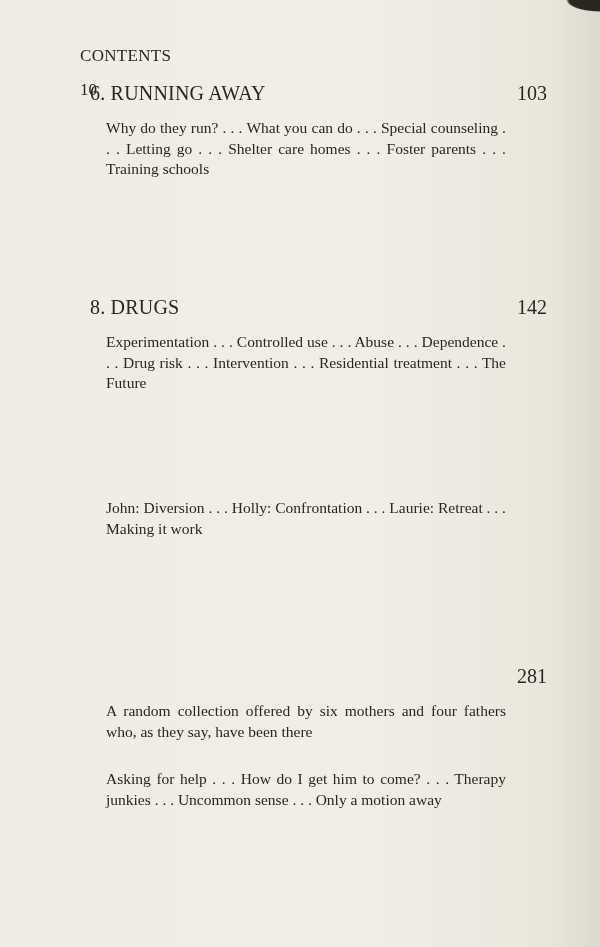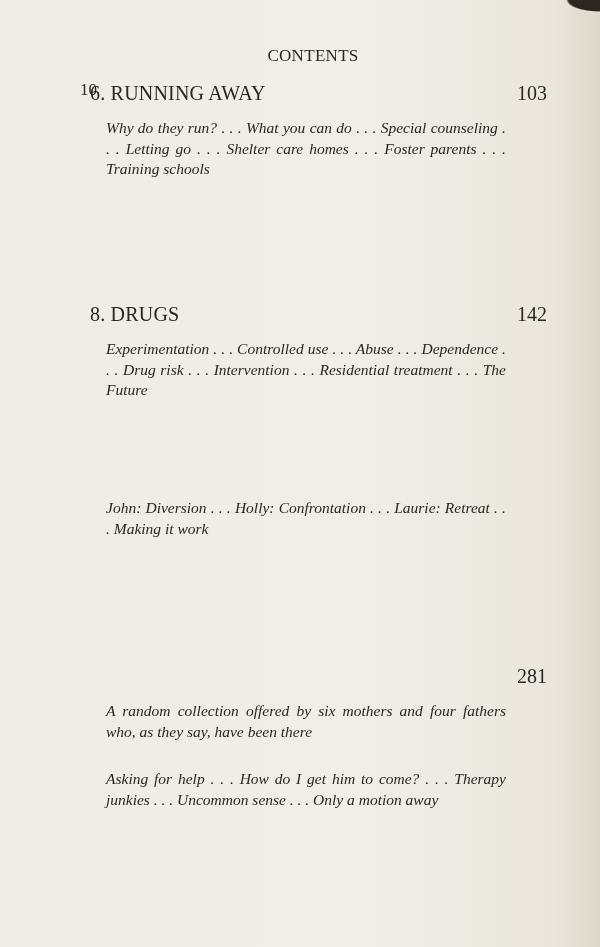--- a/index.html
+++ b/index.html
@@ -15,28 +15,28 @@
     }
     .corner {
       position: absolute; top: 0; right: 0; width: 40px; height: 14px;
       background: radial-gradient(ellipse at 100% 0%, #2b2620 0 55%, transparent 60%);
     }
     .running-head {
       position: absolute; top: 46px; left: 80px; width: 466px; height: 22px;
       font-size: 17px;
     }
     .folio { position: absolute; left: 0; top: 12px; margin-top: 22px; }
-    .head-title { position: absolute; left: 0; right: 0; text-align: center; letter-spacing: 0.3px; }
+    .head-title { position: absolute; left: 0; right: 0; letter-spacing: 0.3px; }
     .chapter { position: absolute; left: 90px; width: 457px; }
     .ch-head { position: relative; height: 22px; font-size: 20px; }
     .ch-title { position: absolute; left: 0; top: 0; letter-spacing: 0.2px; }
     .ch-page { position: absolute; right: 0; top: 0; }
     .ch-desc {
       margin: 14px 0 0 16px; width: 400px;
-      font-size: 15.5px; line-height: 20.5px; text-align: justify; font-style: italic;
+      font-size: 15.5px; line-height: 20.5px; text-align: justify;
     }
   </style>
 </head>
 <body>
 
 <div class="page">
   <div class="corner"></div>
 
   <div class="running-head">
     <span class="folio">10</span>
@@ -45,21 +45,21 @@
 
   <div class="chapter" style="top:82px">
     <div class="ch-head">
         <span class="ch-title">6. RUNNING AWAY</span>
         <span class="ch-page">103</span>
       </div>
     <div class="ch-desc">Why do they run? . . . What you can do . . . Special counseling . . . Letting go . . . Shelter care homes . . . Foster parents . . . Training schools</div>
   </div>
 
 
-  <div class="chapter" style="top:303px">
+  <div class="chapter" style="top:296px">
     <div class="ch-head">
         <span class="ch-title">8. DRUGS</span>
         <span class="ch-page">142</span>
       </div>
     <div class="ch-desc">Experimentation . . . Controlled use . . . Abuse . . . Dependence . . . Drug risk . . . Intervention . . . Residential treatment . . . The Future</div>
   </div>
 
 
   <div class="chapter" style="top:484px">
     <div class="ch-desc">John: Diversion . . . Holly: Confrontation . . . Laurie: Retreat . . . Making it work</div>

